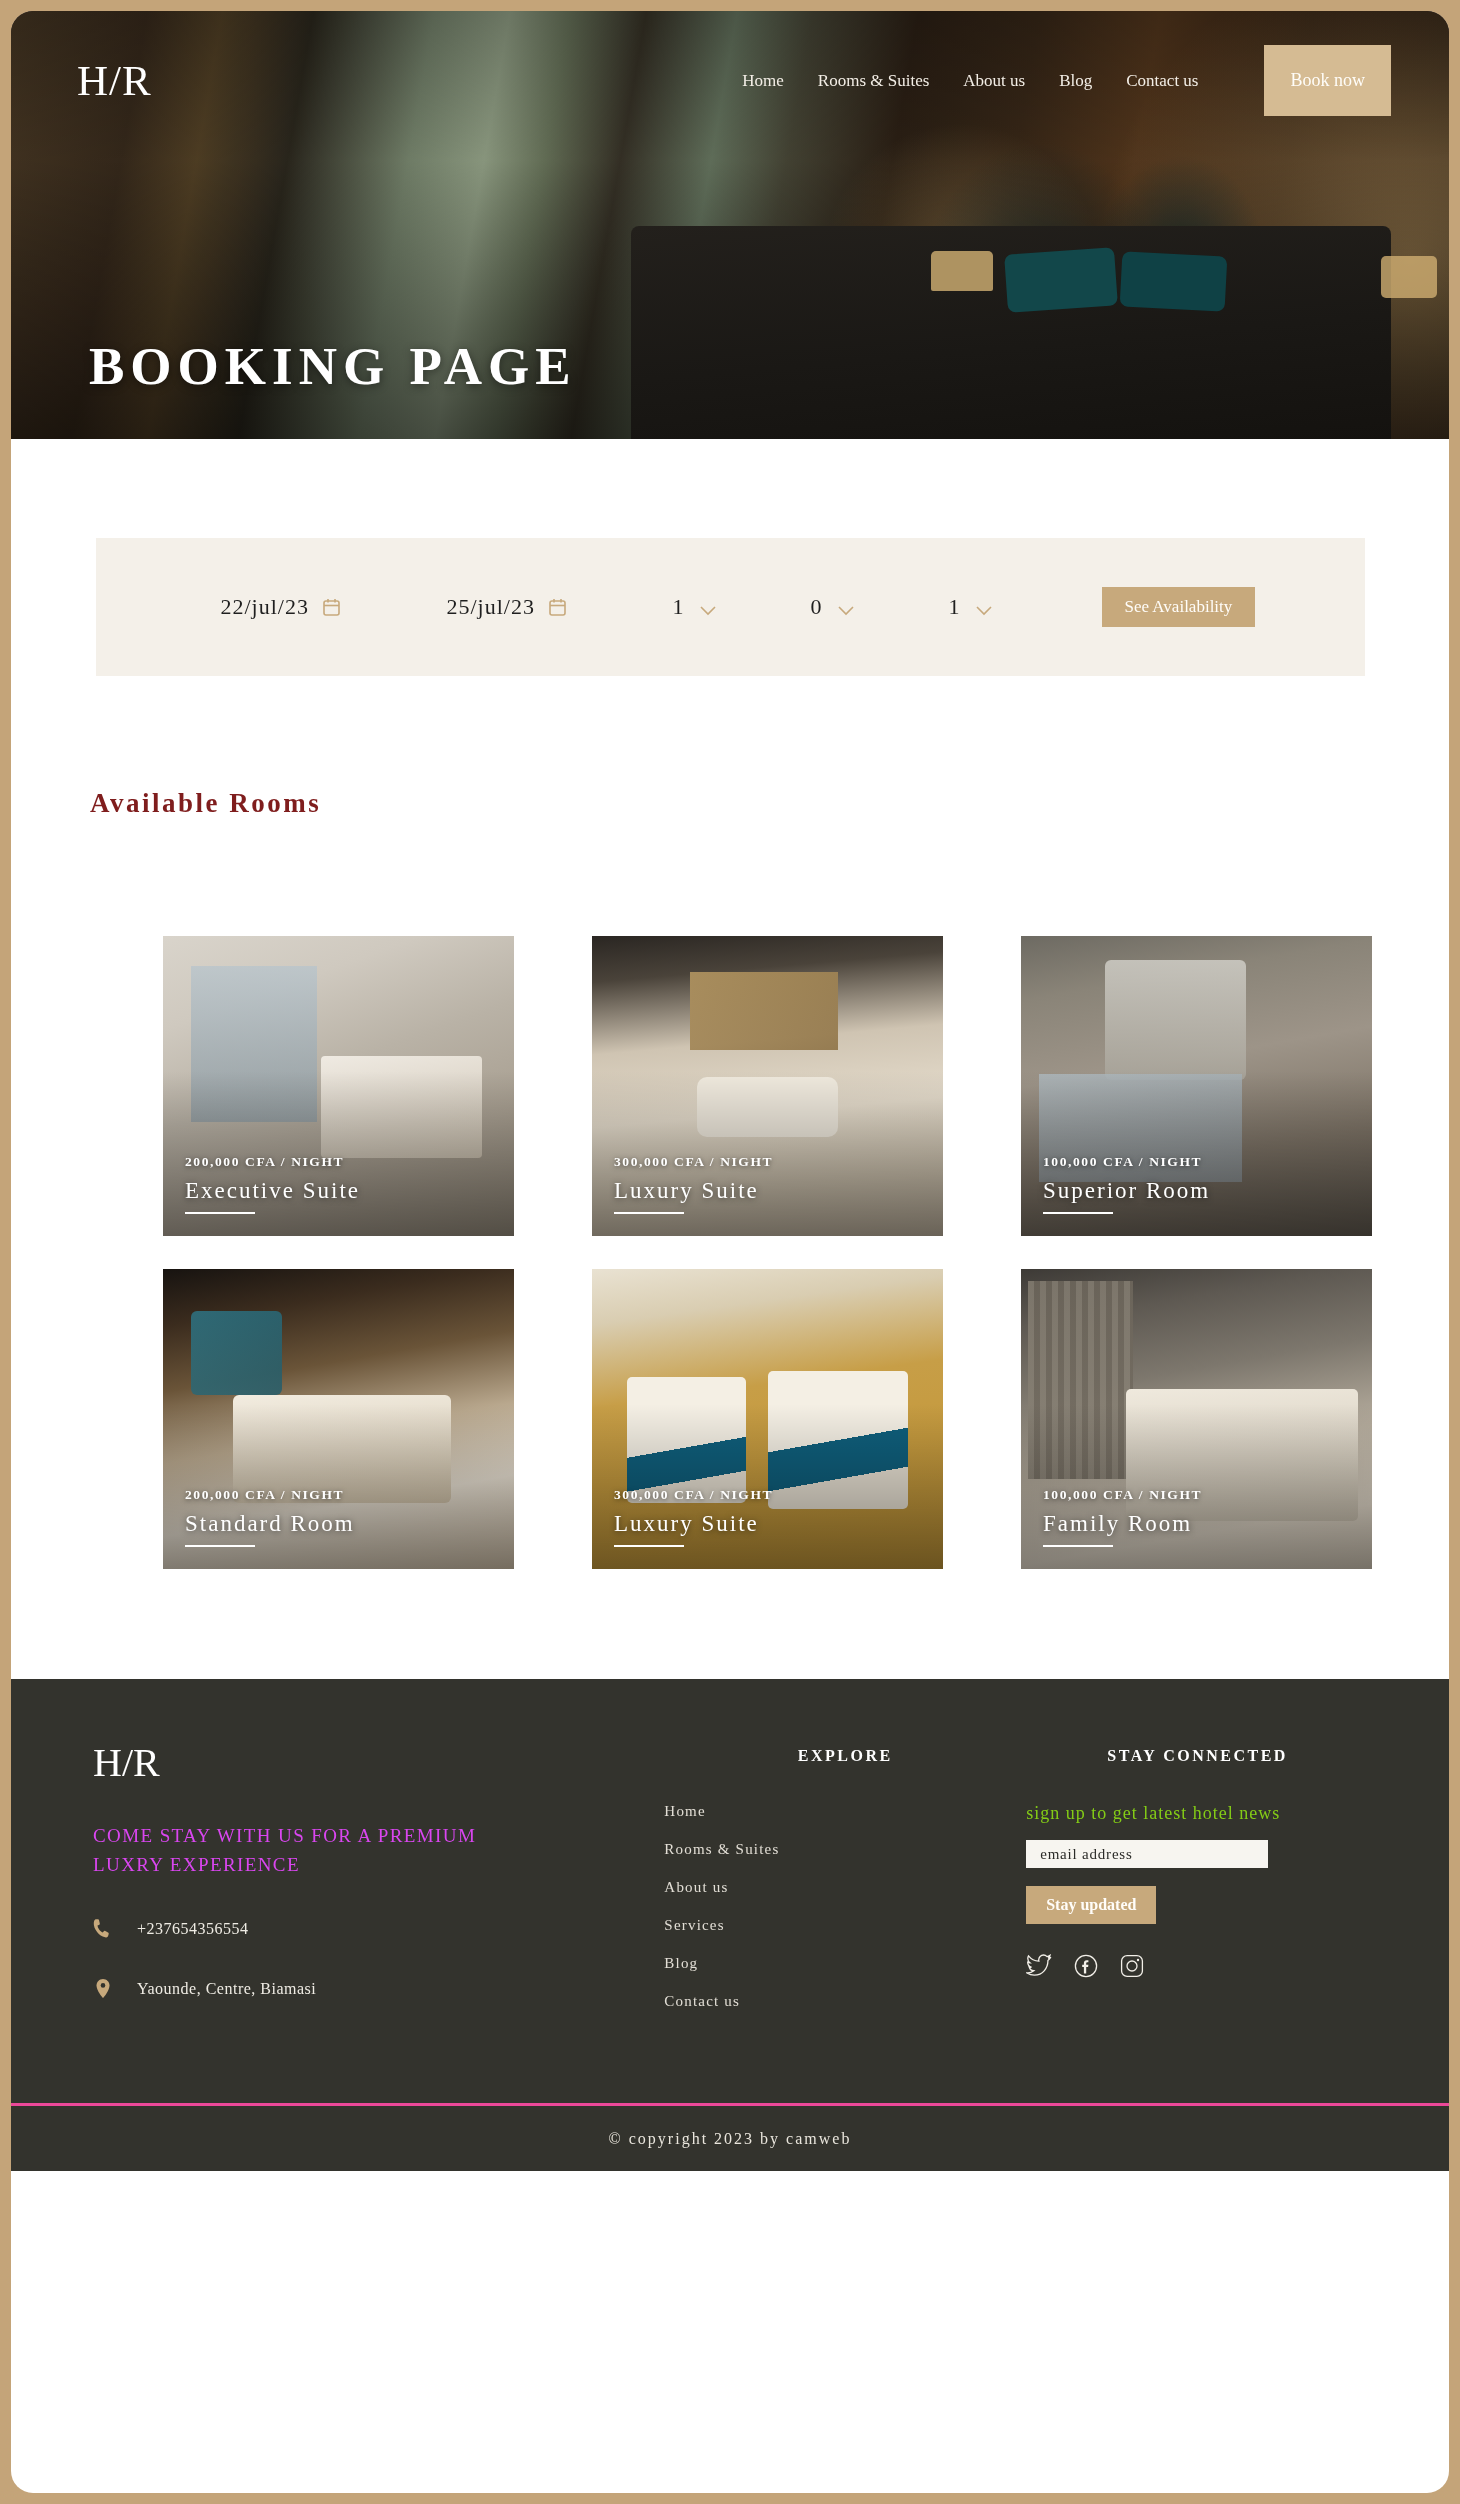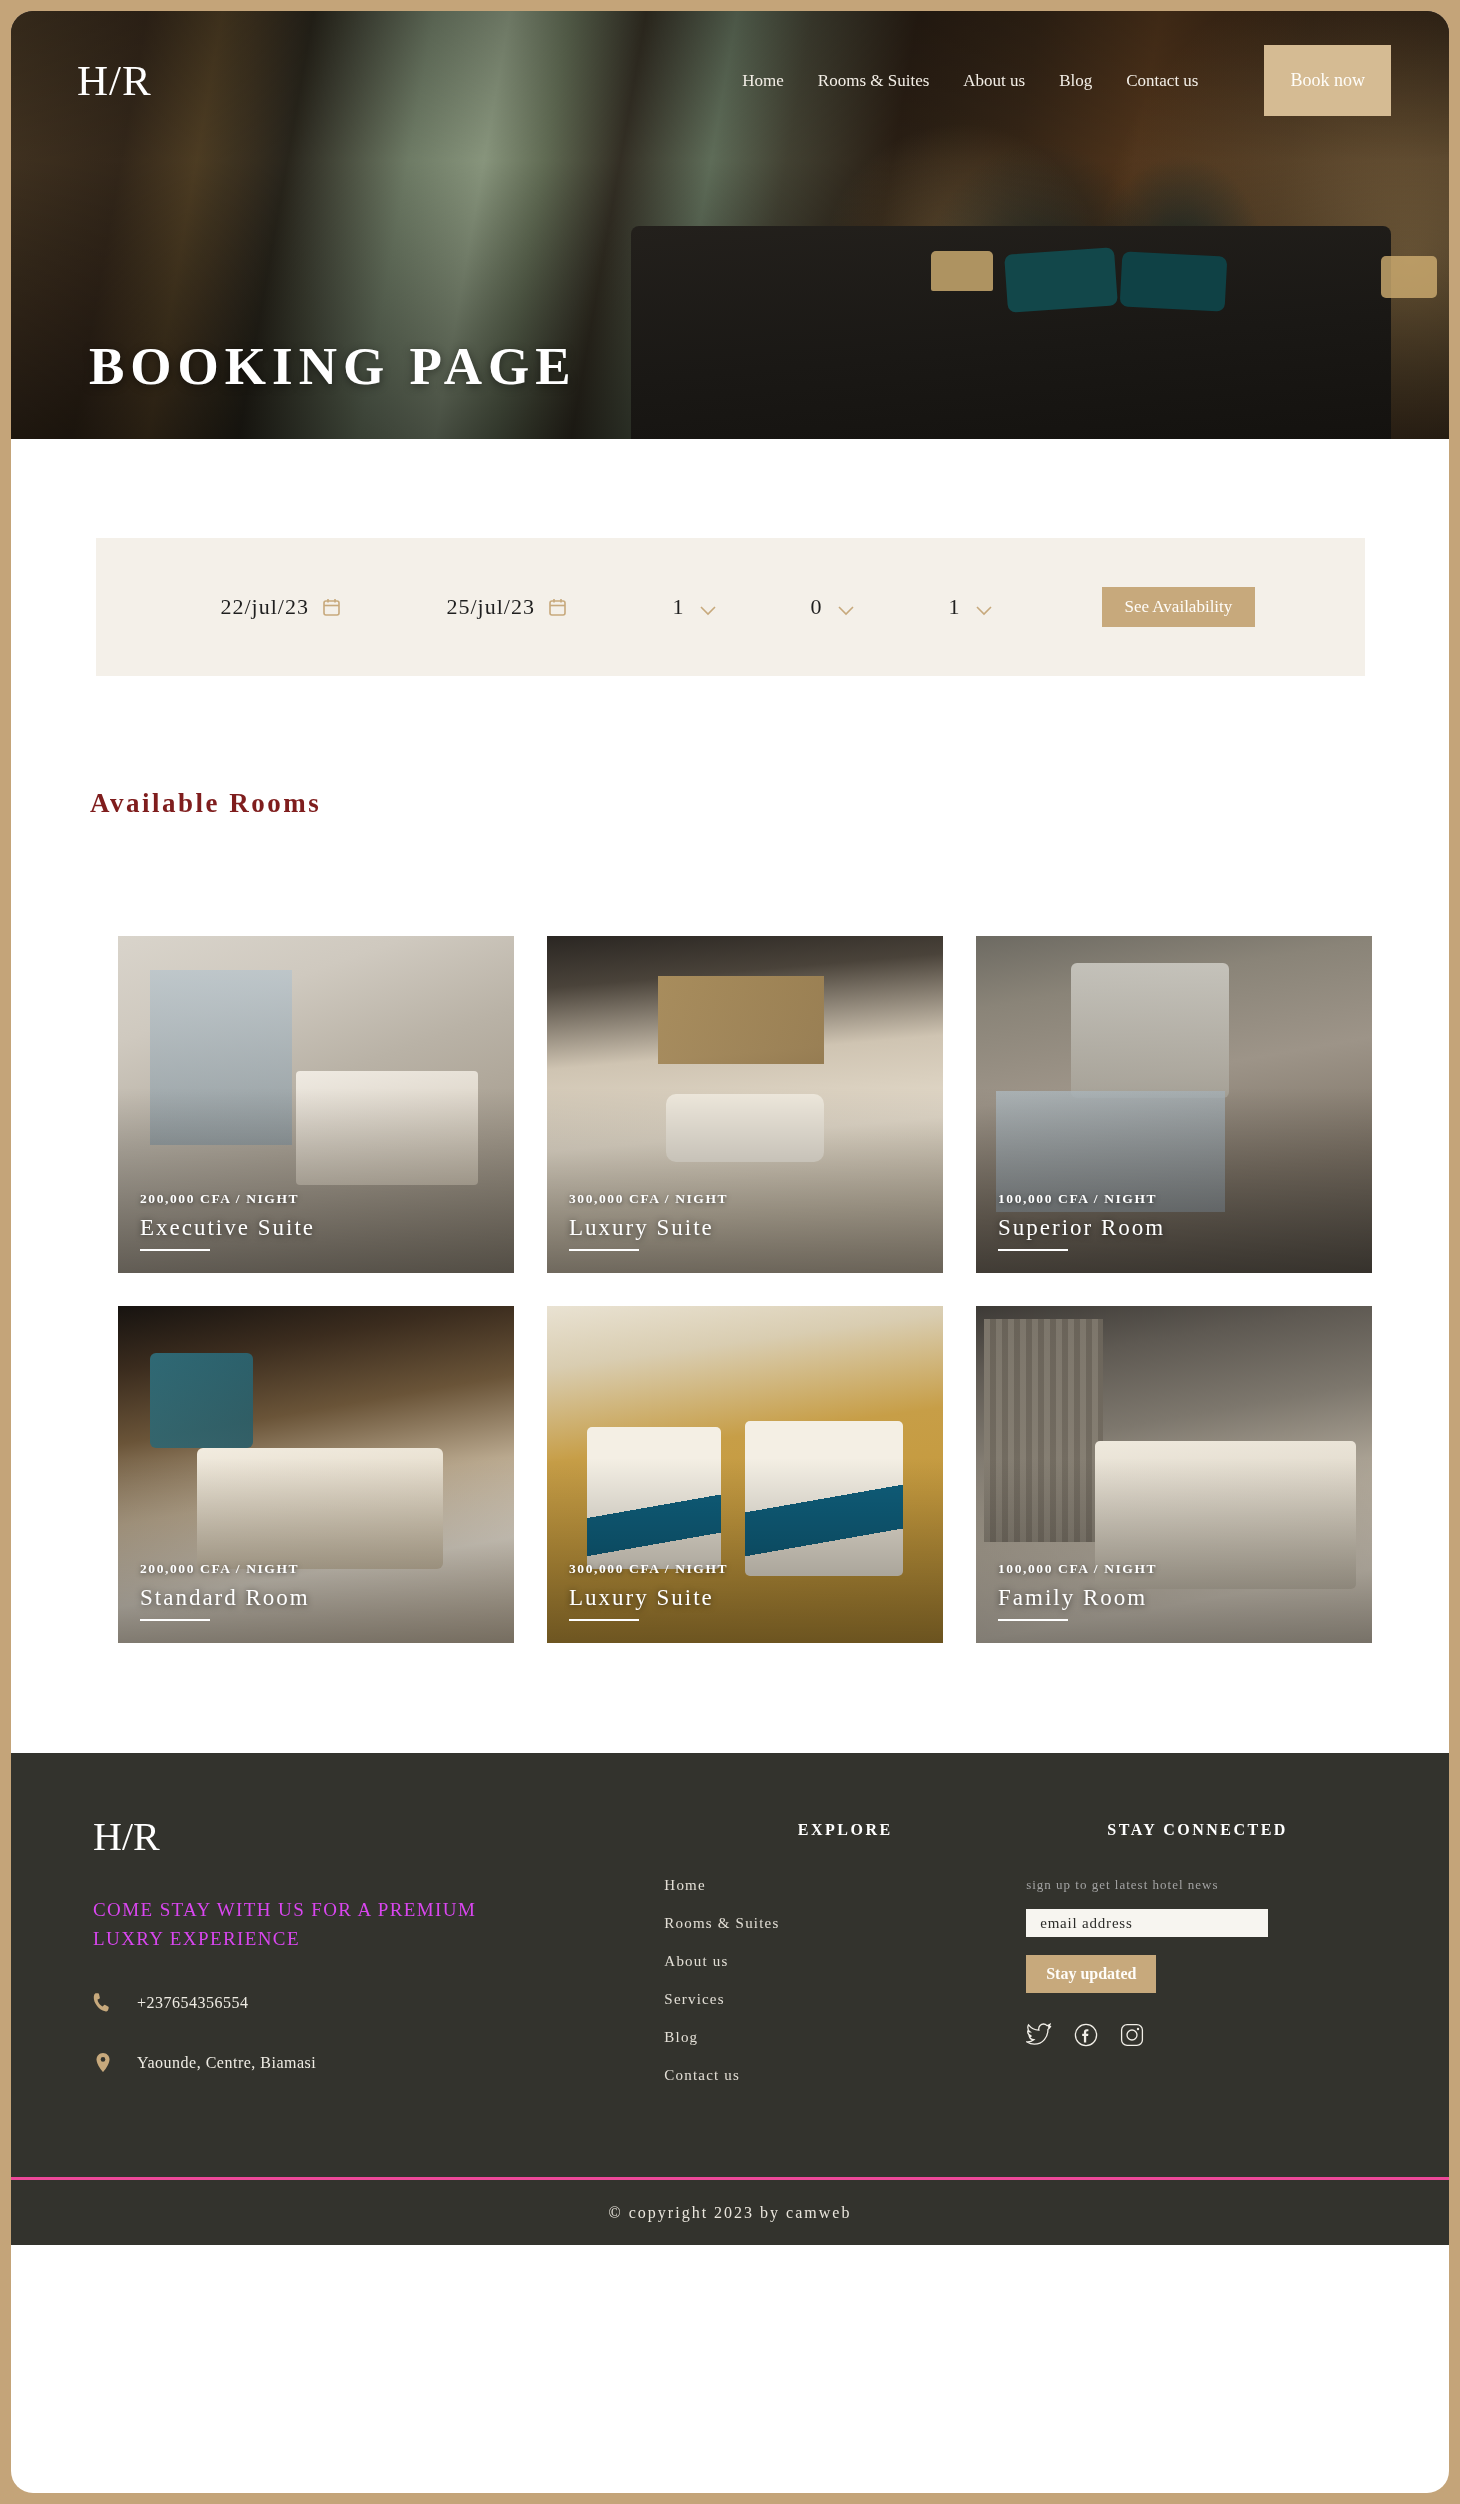--- a/index.html
+++ b/index.html
@@ -182,23 +182,24 @@
   .rooms-grid {
     margin: 117px auto 0 auto;
     width: 1260px;
     display: grid;
     grid-template-columns: repeat(3, 396px);
     gap: 33px 33px;
     padding-left: 18px;
   }
   .room-card {
     position: relative;
-    height: 337px;
+    height: 300px;
     overflow: hidden;
     cursor: pointer;
+    margin-left: 45px;
   }
   .room-img { position: absolute; inset: 0; }
   .room-card::after {
     content: "";
     position: absolute; inset: 0;
     background: linear-gradient(to bottom, rgba(0,0,0,0) 45%, rgba(0,0,0,.42) 100%);
   }
   .room-info {
     position: absolute;
     left: 22px;
@@ -340,22 +341,22 @@
     display: block;
     color: #e3dfd6;
     font-size: 15px;
     letter-spacing: 1.2px;
     text-decoration: none;
     margin-bottom: 21px;
   }
 
   .fcol-connect { width: 360px; padding-top: 4px; }
   .newsletter-hint {
-    color: #a3a3a3;
-    font-size: 13px;
+    color: #84cc16;
+    font-size: 18px;
     letter-spacing: 1px;
     margin-bottom: 16px;
   }
   .email-input {
     width: 242px; height: 28px;
     background: #f7f5f0;
     border: none;
     font-family: inherit;
     font-size: 15px;
     letter-spacing: .8px;

